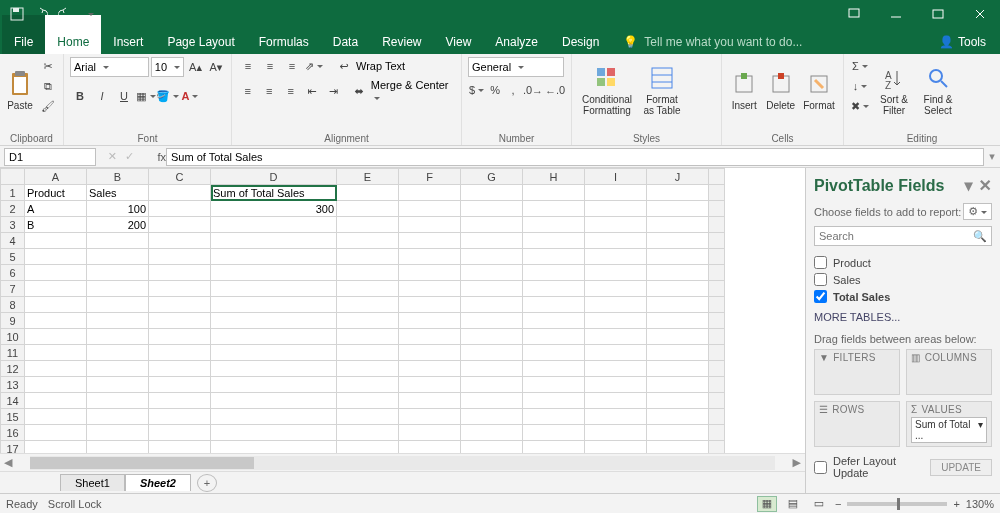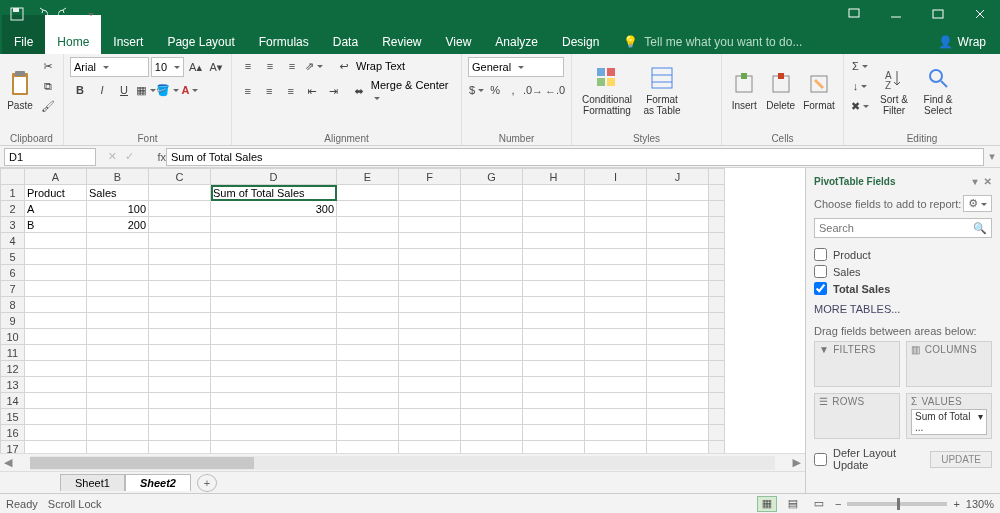--- a/index.html
+++ b/index.html
@@ -49,21 +49,21 @@
 td.sel { outline:2px solid #217346; outline-offset:-2px; }
 .hscroll { height:18px; background:#f3f3f3; border-top:1px solid #ddd; display:flex; align-items:center; }
 .scrollbar { flex:1; height:14px; background:#e9e9e9; margin:0 14px; position:relative; }
 .thumb { position:absolute; top:1px; height:12px; background:#c8c8c8; }
 .shtabs { height:22px; background:#f3f3f3; border-top:1px solid #ddd; display:flex; align-items:center; gap:0; font-size:11px; padding-left:60px; }
 .stab { border:1px solid #bbb; border-bottom:none; padding:2px 14px; background:#e8e8e8; }
 .stab.active { background:#fff; font-weight:bold;font-style:italic; }
 .newsh { width:20px; height:18px; border:1px solid #bbb; border-radius:50%; margin-left:6px; text-align:center; line-height:16px; color:#666; }
 
 .pane { width:194px; background:#f3f3f3; padding:8px 8px 4px; display:flex; flex-direction:column; font-size:11px; color:#444; }
-.pane h2 { font-size:10px; color:#2a6b47; font-weight:600; margin-bottom:8px; display:flex; align-items:center; }
+.pane h2 { font-size:16px; color:#2a6b47; font-weight:600; margin-bottom:8px; display:flex; align-items:center; }
 .pane .x { margin-left:auto; color:#888; display:flex; gap:6px; }
 .pane .sub { color:#666; margin-bottom:6px; display:flex; align-items:center; }
 .pane .gear { margin-left:auto; border:1px solid #c0c0c0; background:#fff; padding:1px 4px; }
 .pane .search { border:1px solid #c0c0c0; background:#fff; height:20px; display:flex; align-items:center; padding:0 4px; margin-bottom:8px; }
 .pane .search input { border:none; outline:none; flex:1; font-size:11px; }
 .flist label { display:flex; align-items:center; gap:6px; padding:2px 0; }
 .more { color:#446; margin:6px 0 10px; }
 .drag { color:#666; margin-bottom:4px; }
 .areas { display:grid; grid-template-columns:1fr 1fr; gap:6px; }
 .area { background:#eaeaea; border:1px solid #d0d0d0; height:46px; padding:2px 4px; font-size:10px; color:#666; }
@@ -138,21 +138,21 @@
   <div class="tab">Review</div>
   <div class="tab">View</div>
   <div class="tab">Analyze</div>
   <div class="tab">Design</div>
   <div class="tab tell">
     <span>💡</span>
     <span>Tell me what you want to do...</span>
   </div>
   <div class="tab share">
     <span>👤</span>
-    <span>Wrap</span>
+    <span>Tools</span>
   </div>
 </div>
 
 <div class="ribbon">
   <div class="rgrp" style="width:64px">
     <div class="body">
       <div class="bigbtn">
         <div class="ico">
             <svg width="22" height="26">
               <rect x="3" y="2" width="16" height="22" rx="1" fill="#c28a3d"></rect>
@@ -166,21 +166,21 @@
         <div class="smico">✂</div>
         <div class="smico">⧉</div>
         <div class="smico">🖌</div>
       </div>
     </div>
     <div class="lbl">Clipboard</div>
   </div>
 
   <div class="rgrp" style="width:168px">
     <div class="body">
-        <div class="col" style="gap:4px;width:100%">
+        <div class="col" style="gap:10px;width:100%">
       <div class="row">
         <div class="combo dd" style="width:86px">
               <span>Arial</span>
             </div>
         <div class="combo dd" style="width:36px">
               <span>10</span>
             </div>
         <div class="smico">A▴</div>
         <div class="smico">A▾</div>
       </div>

